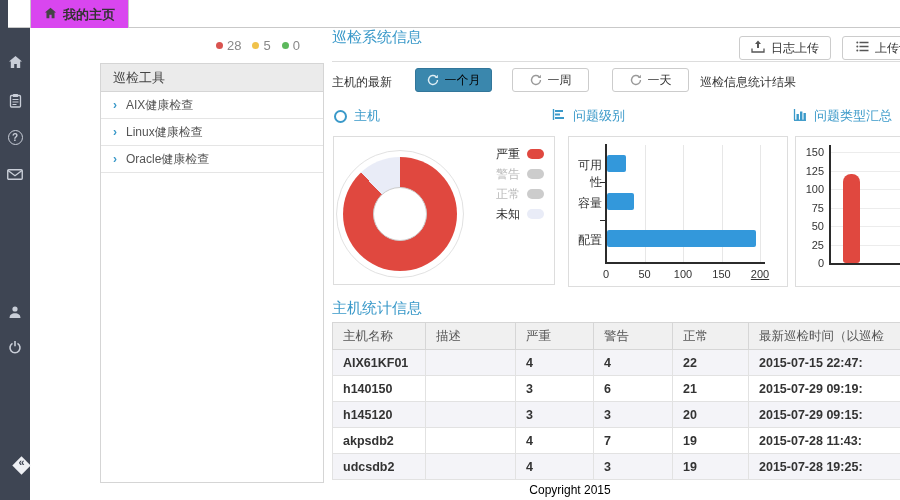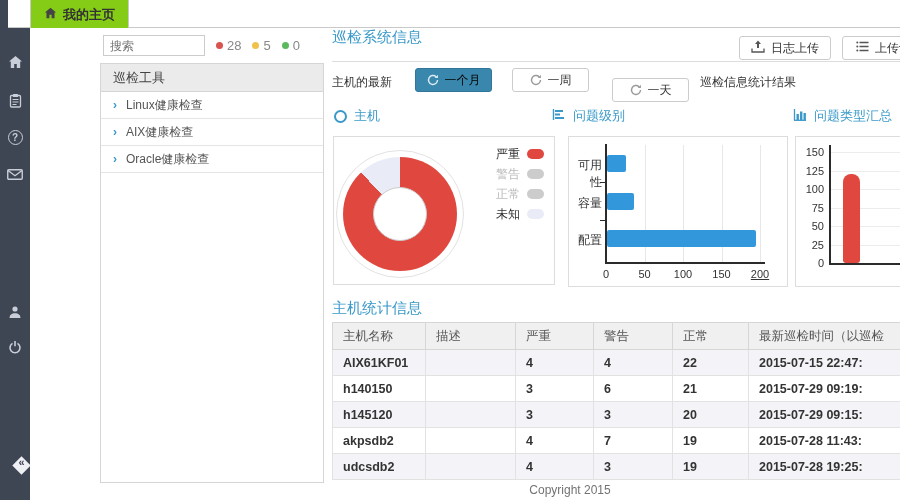--- a/index.html
+++ b/index.html
@@ -10,21 +10,21 @@
   
   .sidebar { position:absolute; left:0; top:0; width:30px; height:500px; background:#3e4553; z-index:2; }
   .side-ico { position:absolute; left:0; width:30px; height:20px; display:flex; align-items:center; justify-content:center; cursor:pointer; }
   .help-circle { width:15px; height:15px; border:1.5px solid #c9ced8; border-radius:50%; color:#c9ced8; font-size:10px; font-weight:bold; display:flex; align-items:center; justify-content:center; }
   .collapse-handle { position:absolute; left:14px; top:458px; width:15px; height:15px; z-index:3; cursor:pointer; }
   .collapse-handle .diamond { position:absolute; left:1px; top:1px; width:13px; height:13px; background:#eef0f4; transform:rotate(45deg); }
   .collapse-handle .glyph { position:absolute; left:0; top:-2px; width:15px; text-align:center; color:#3e4553; font-size:11px; font-weight:bold; }
 
   
   .tabbar { position:absolute; left:8px; top:0; width:892px; height:28px; background:#fff; border-bottom:1px solid #c9c9c9; z-index:4; }
-  .tab { position:absolute; left:22px; top:0; height:28px; background:#84cc16; border-left:1px solid #c9c9c9; border-right:1px solid #c9c9c9; padding:0 13px; line-height:27px; font-size:13px; font-weight:bold; color:#333; display:flex; align-items:center; gap:6px; cursor:pointer; }
+  .tab { position:absolute; left:22px; top:0; height:28px; background:#d946ef; border-left:1px solid #c9c9c9; border-right:1px solid #c9c9c9; padding:0 13px; line-height:27px; font-size:13px; font-weight:bold; color:#333; display:flex; align-items:center; gap:6px; cursor:pointer; }
 
   
   .search-input { position:absolute; left:103px; top:35px; width:102px; height:21px; border:1px solid #ccc; font-size:12px; padding:0 6px; color:#555; font-family:inherit; }
   .badges { position:absolute; left:216px; top:37px; height:16px; display:flex; gap:11px; align-items:center; font-size:13px; color:#888; }
   .badge { display:flex; align-items:center; gap:4px; }
   .dot { width:7px; height:7px; border-radius:50%; display:inline-block; }
   .tools-panel { position:absolute; left:100px; top:63px; width:224px; height:420px; border:1px solid #d5d5d5; background:#fff; }
   .tools-header { height:28px; background:#ebebeb; border-bottom:1px solid #d5d5d5; line-height:28px; padding-left:12px; font-size:13px; color:#444; }
   .tool-item { height:27px; line-height:27px; border-bottom:1px solid #e5e5e5; padding-left:12px; font-size:12px; color:#555; cursor:pointer; }
   .tool-item .chev { color:#3a99c9; font-weight:bold; margin-right:9px; font-size:12px; }
@@ -34,21 +34,21 @@
   .btn { position:absolute; height:24px; border:1px solid #ccc; border-radius:3px; background:#fff; font-size:12px; color:#333; display:flex; align-items:center; justify-content:center; gap:6px; cursor:pointer; font-family:inherit; }
   .btn-upload { left:739px; top:36px; width:92px; }
   .btn-records { left:842px; top:36px; width:95px; }
   .main-hr { position:absolute; left:332px; top:61px; width:568px; border-top:1px solid #ddd; }
 
   .filter-prefix { position:absolute; left:332px; top:74px; font-size:12px; color:#333; }
   .fbtn { top:68px; width:77px; height:24px; color:#333; }
   .fbtn .ric { color:#999; display:flex; }
   .fbtn.active { background:#3a87ad; border-color:#32769a; color:#000000; }
   .fbtn.active .ric { color:#dfeef5; }
-  .fbtn1 { left:415px; } .fbtn2 { left:512px; } .fbtn3 { left:612px;margin-top:10px; }
+  .fbtn1 { left:415px; } .fbtn2 { left:512px; } .fbtn3 { left:612px; }
   .filter-suffix { position:absolute; left:700px; top:74px; font-size:12px; color:#333; }
 
   
   .sec-header { position:absolute; top:107px; display:flex; align-items:center; gap:7px; font-size:13px; color:#3a99c9; }
   .sec-a { left:334px; } .sec-b { left:552px; } .sec-c { left:793px; }
   .donut-ico { width:13px; height:13px; border:2px solid #3a99c9; border-radius:50%; }
 
   
   .panel { position:absolute; border:1px solid #ddd; background:#fff; }
   .panel-a { left:333px; top:136px; width:222px; height:149px; }
@@ -77,21 +77,21 @@
   .c-grid { position:absolute; left:35px; width:134px; height:1px; background:#ececec; }
   .vy-ticks span { position:absolute; left:4px; width:24px; text-align:right; font-size:11px; color:#333; }
   .vbar { position:absolute; left:47px; width:17px; border-radius:8px 8px 3px 3px; }
 
   
   .table-title { position:absolute; left:332px; top:299px; font-size:15px; color:#3a99c9; }
   .host-table { position:absolute; left:332px; top:322px; width:700px; border-collapse:collapse; font-size:12.5px; table-layout:fixed; }
   .host-table th { background:#f0f0f0; border:1px solid #d6d6d6; height:27px; text-align:left; padding:0 10px; color:#555; font-weight:normal; }
   .host-table td { border:1px solid #e2e2e2; height:26px; padding:0 10px; font-weight:bold; color:#333; }
   .host-table tbody tr:nth-child(odd) { background:#f4f4f8; }
-  .footer { position:absolute; left:240px; top:483px; width:660px; text-align:center; font-size:12px; color:#737373; }
+  .footer { position:absolute; left:240px; top:483px; width:660px; text-align:center; font-size:12px; color:#000000; }
 </style>
 </head>
 <body>
 
 <div id="app">
 
   <div class="sidebar">
     <div class="side-ico" style="top:52px">
       <svg width="15" height="14" viewBox="0 0 15 14">
           <path d="M7.5 1 1 6.5h1.8V13h3.4V9h2.6v4h3.4V6.5H14Z" fill="#c9ced8"></path>
@@ -133,43 +133,42 @@
 
   <div class="tabbar">
     <div class="tab">
       <span><svg width="13" height="12" viewBox="0 0 15 14">
             <path d="M7.5 1 1 6.5h1.8V13h3.4V9h2.6v4h3.4V6.5H14Z" fill="#444"></path>
           </svg></span>
       <span>我的主页</span>
     </div>
   </div>
 
-  <input class="search-input" placeholder="搜索" style="">
   <div class="badges">
     <span class="badge">
       <span class="dot" style="background: rgb(217, 83, 79);"></span>
       <span>28</span>
     </span>
     <span class="badge">
       <span class="dot" style="background: rgb(240, 194, 75);"></span>
       <span>5</span>
     </span>
     <span class="badge">
       <span class="dot" style="background: rgb(92, 184, 92);"></span>
       <span>0</span>
     </span>
   </div>
 
   <div class="tools-panel">
     <div class="tools-header">巡检工具</div>
     <div class="tool-item">
+      <span class="chev">›</span><span>AIX健康检查</span>
+    </div>
+    <div class="tool-item">
       <span class="chev">›</span><span>Linux健康检查</span>
-    </div>
-    <div class="tool-item">
-      <span class="chev">›</span><span>AIX健康检查</span>
     </div>
     <div class="tool-item">
       <span class="chev">›</span><span>Oracle健康检查</span>
     </div>
   </div>
 
   <div class="main-title">巡检系统信息</div>
   <button class="btn btn-upload">
     <span><svg width="14" height="13" viewBox="0 0 14 13">
           <path d="M7 .5 10 4H8v4H6V4H4Z" fill="#555"></path>

